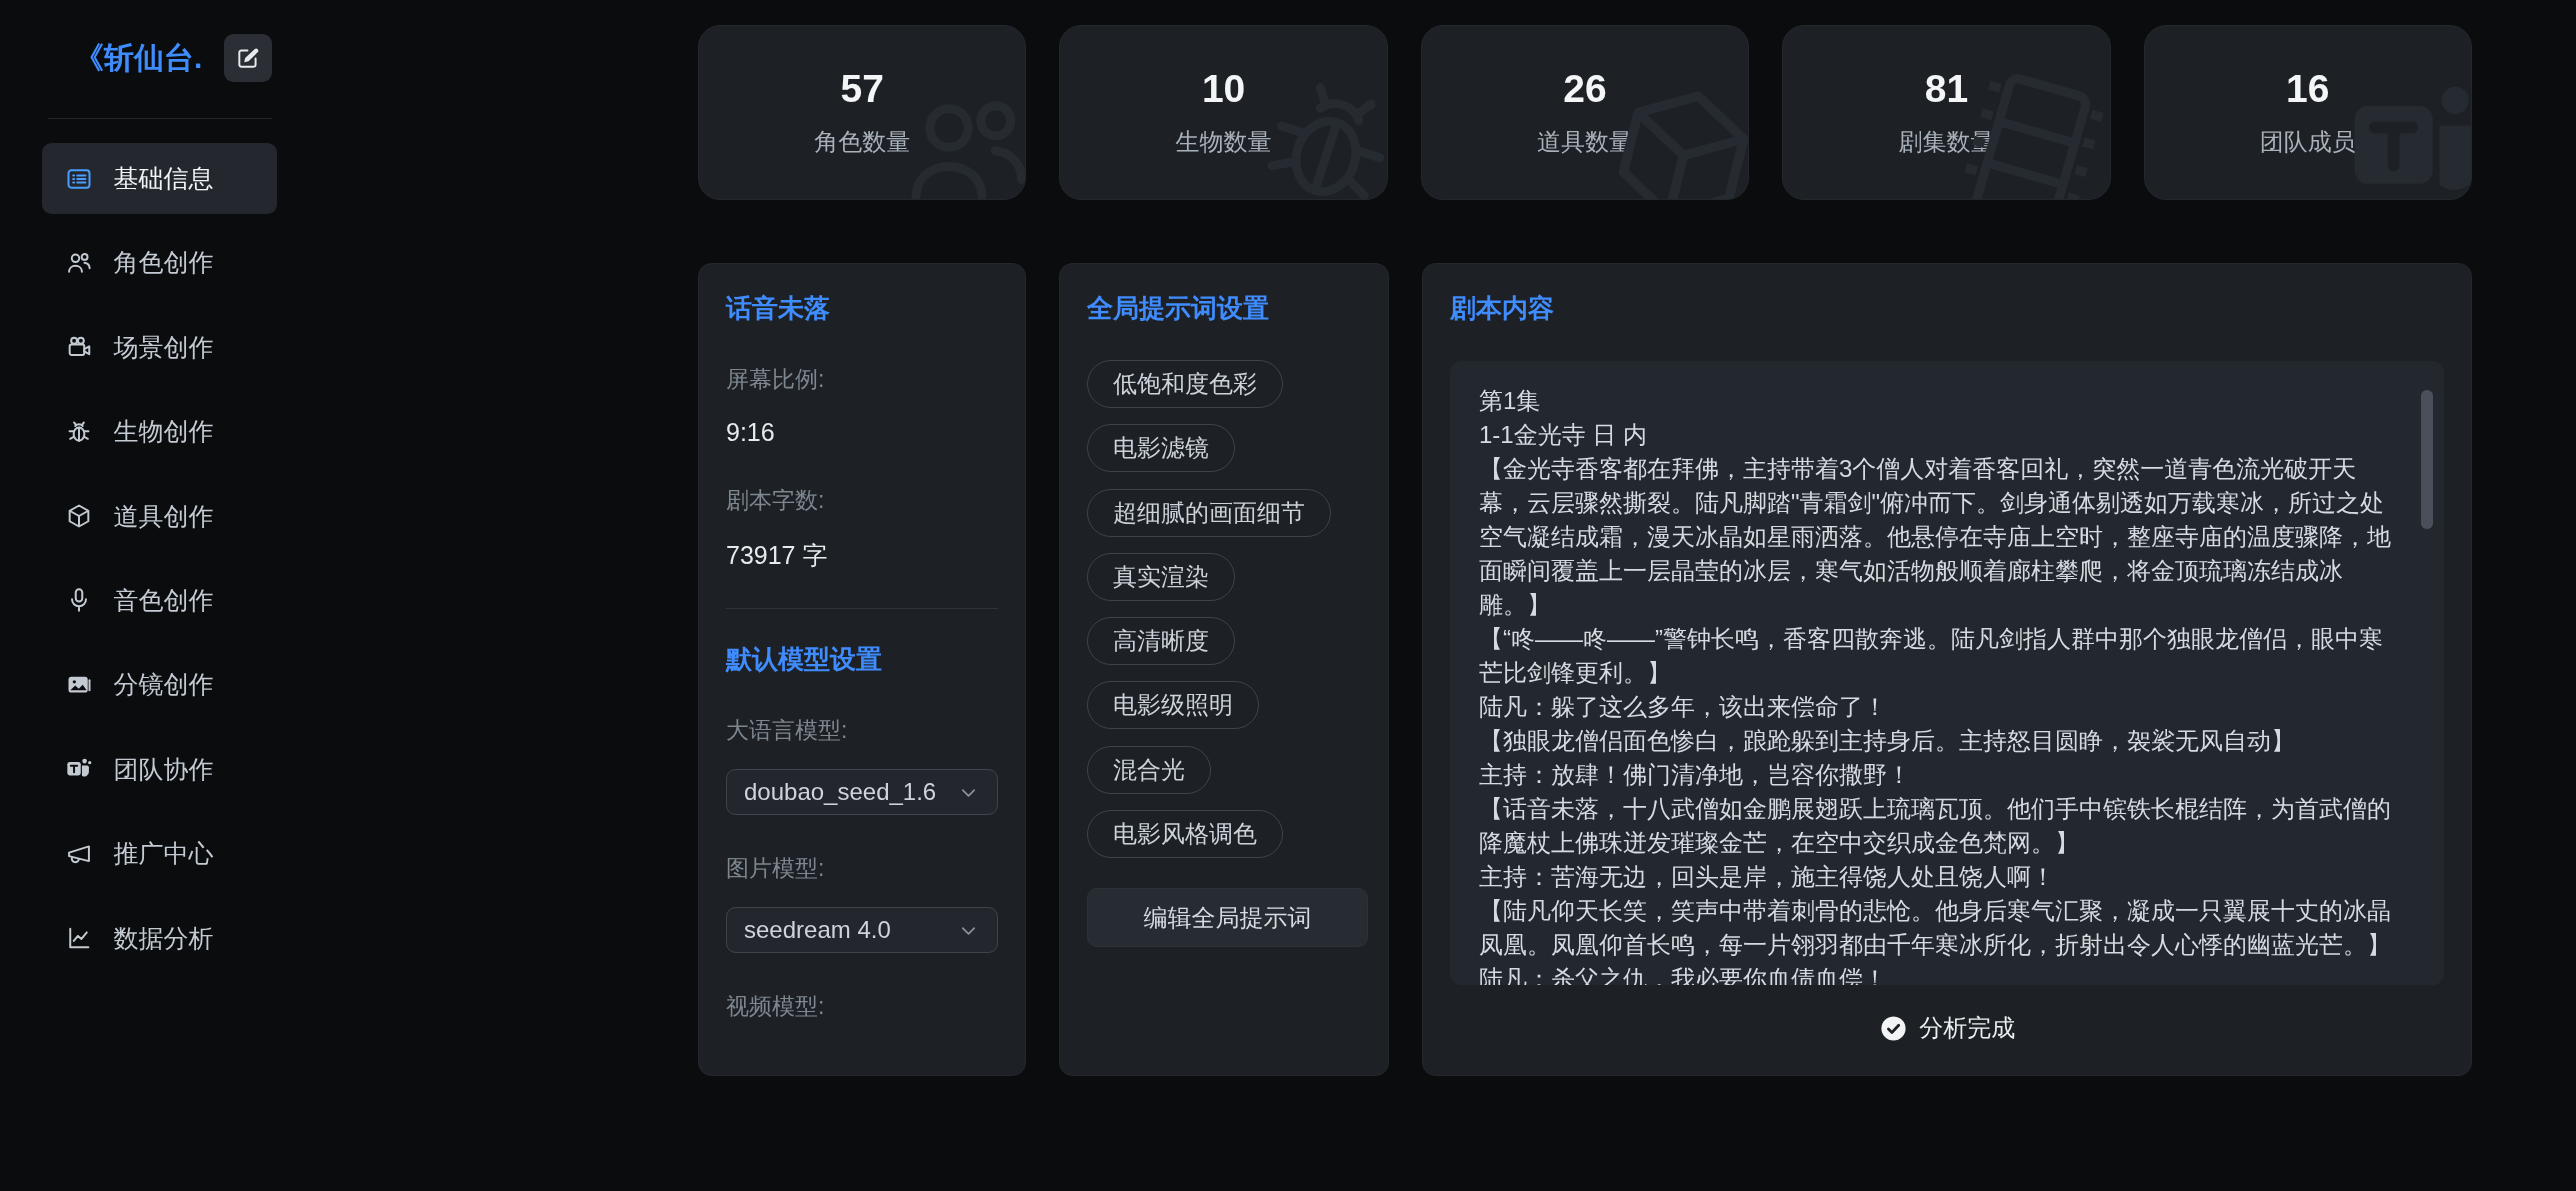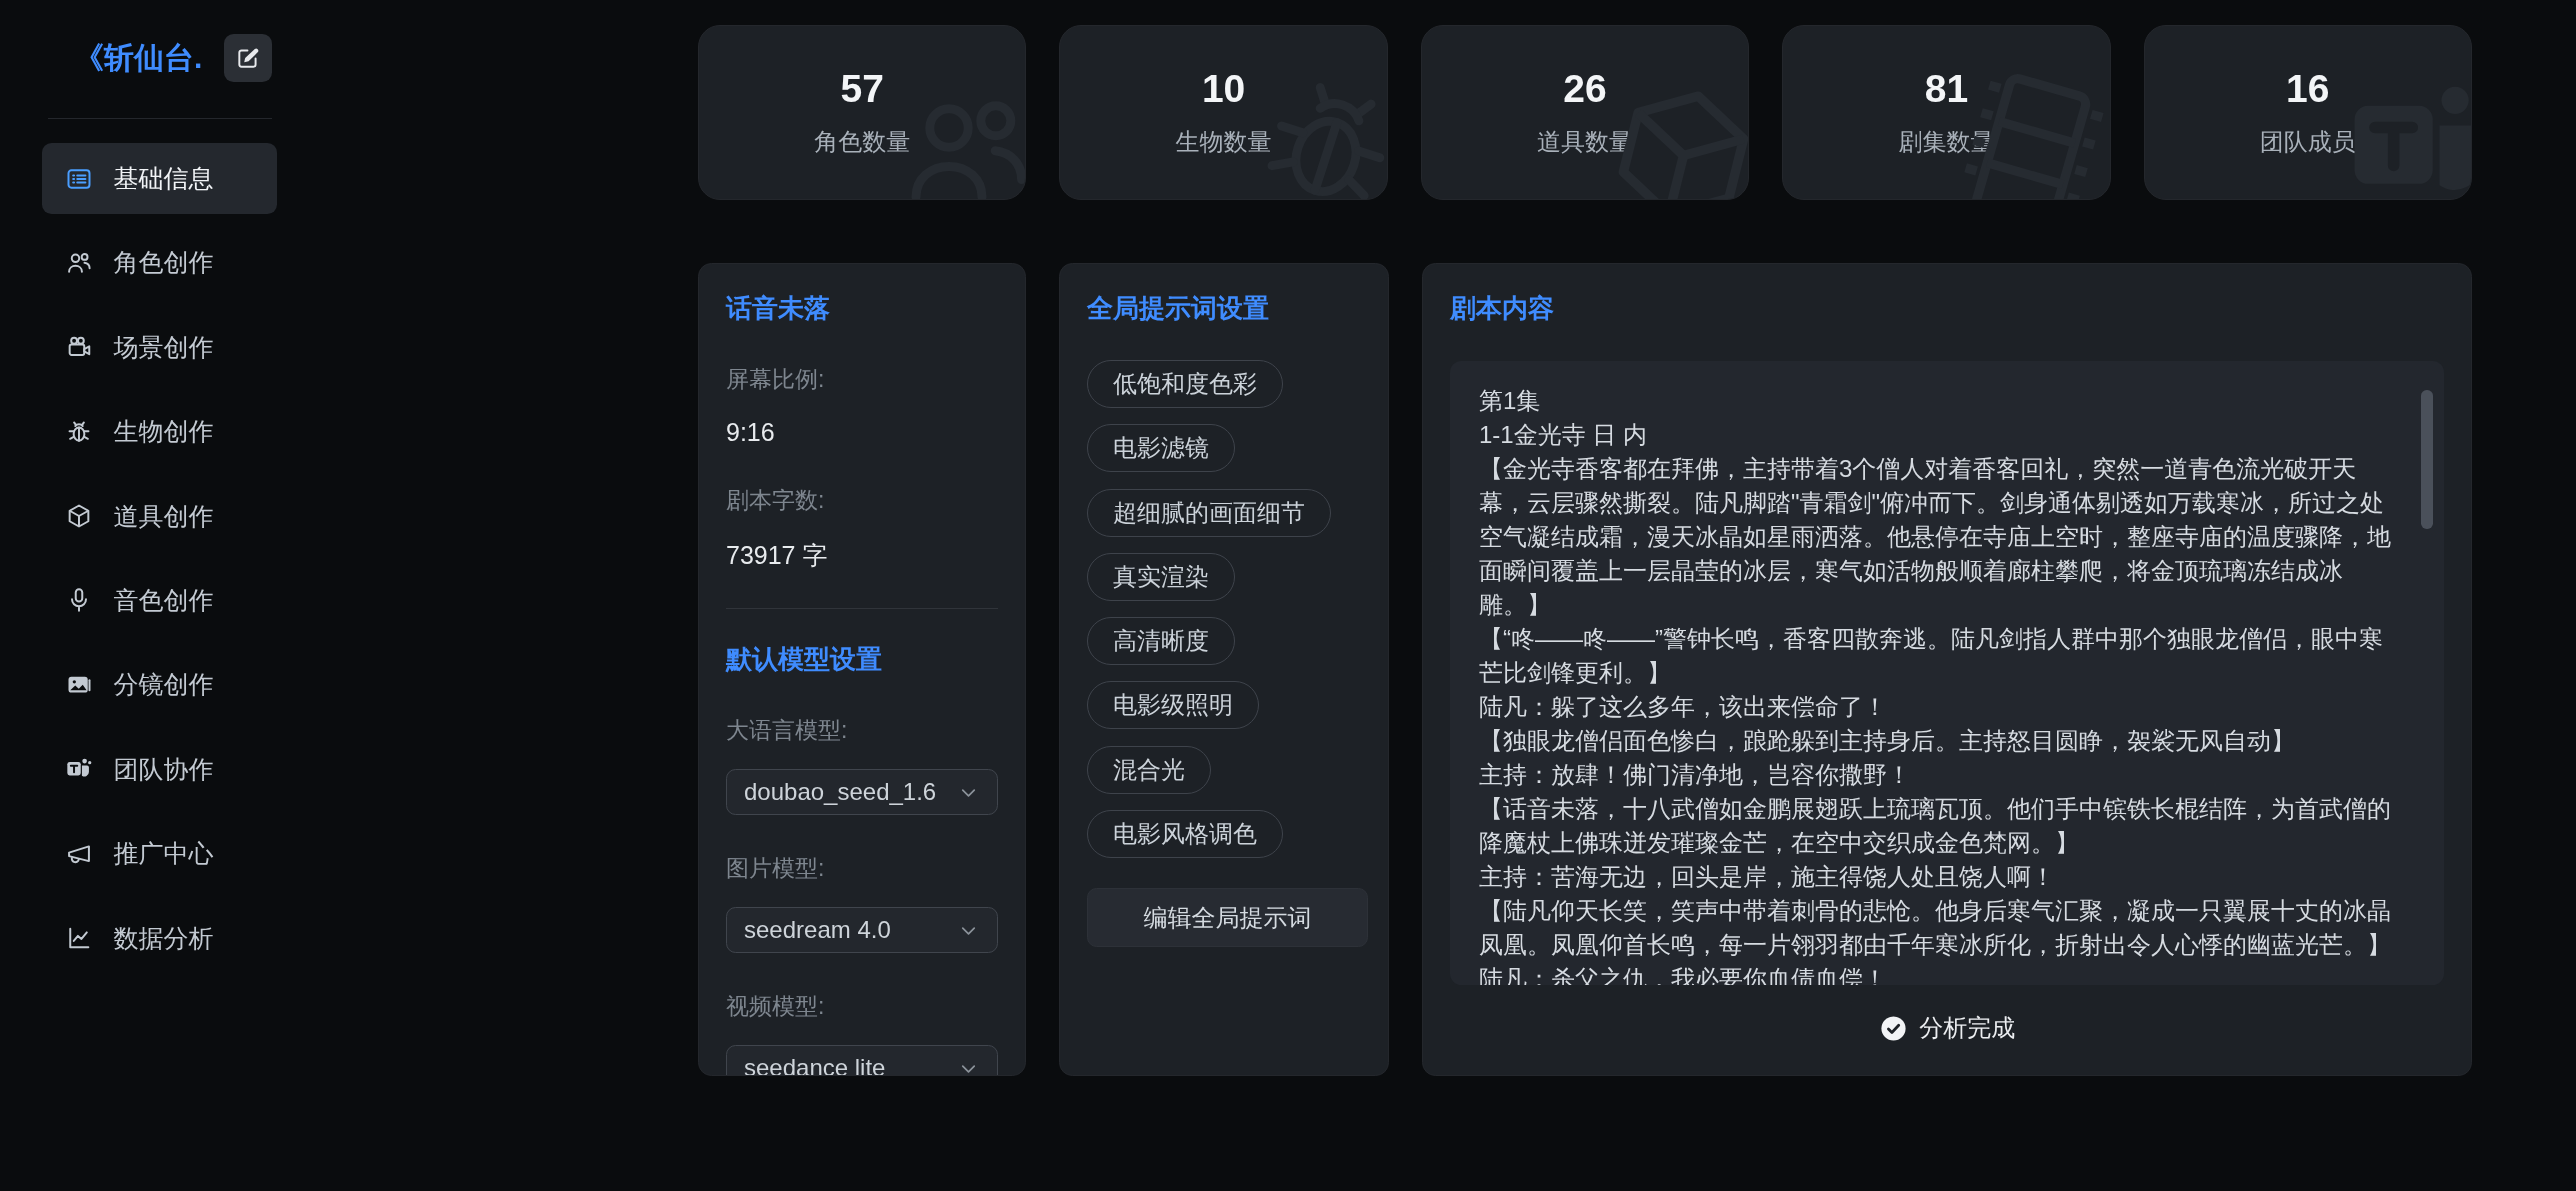--- a/index.html
+++ b/index.html
@@ -303,28 +303,20 @@
       <div class="select">
         <span>seedream 4.0</span>
         <span class="chev">
           <svg width="23" height="23" viewBox="0 0 24 24" fill="none" stroke="currentColor" stroke-width="1.8" stroke-linecap="round" stroke-linejoin="round">
               <path d="M6 9.5l6 6 6-6"></path>
             </svg>
         </span>
       </div>
 
       <div class="select-label">视频模型:</div>
-      <div class="select">
-        <span>seedance lite</span>
-        <span class="chev">
-          <svg width="23" height="23" viewBox="0 0 24 24" fill="none" stroke="currentColor" stroke-width="1.8" stroke-linecap="round" stroke-linejoin="round">
-              <path d="M6 9.5l6 6 6-6"></path>
-            </svg>
-        </span>
-      </div>
     </div>
 
     <div class="panel">
       <h2 class="panel-heading">全局提示词设置</h2>
       <div class="tags">
         <span class="tag">低饱和度色彩</span>
         <span class="tag">电影滤镜</span>
         <span class="tag">超细腻的画面细节</span>
         <span class="tag">真实渲染</span>
         <span class="tag">高清晰度</span>

